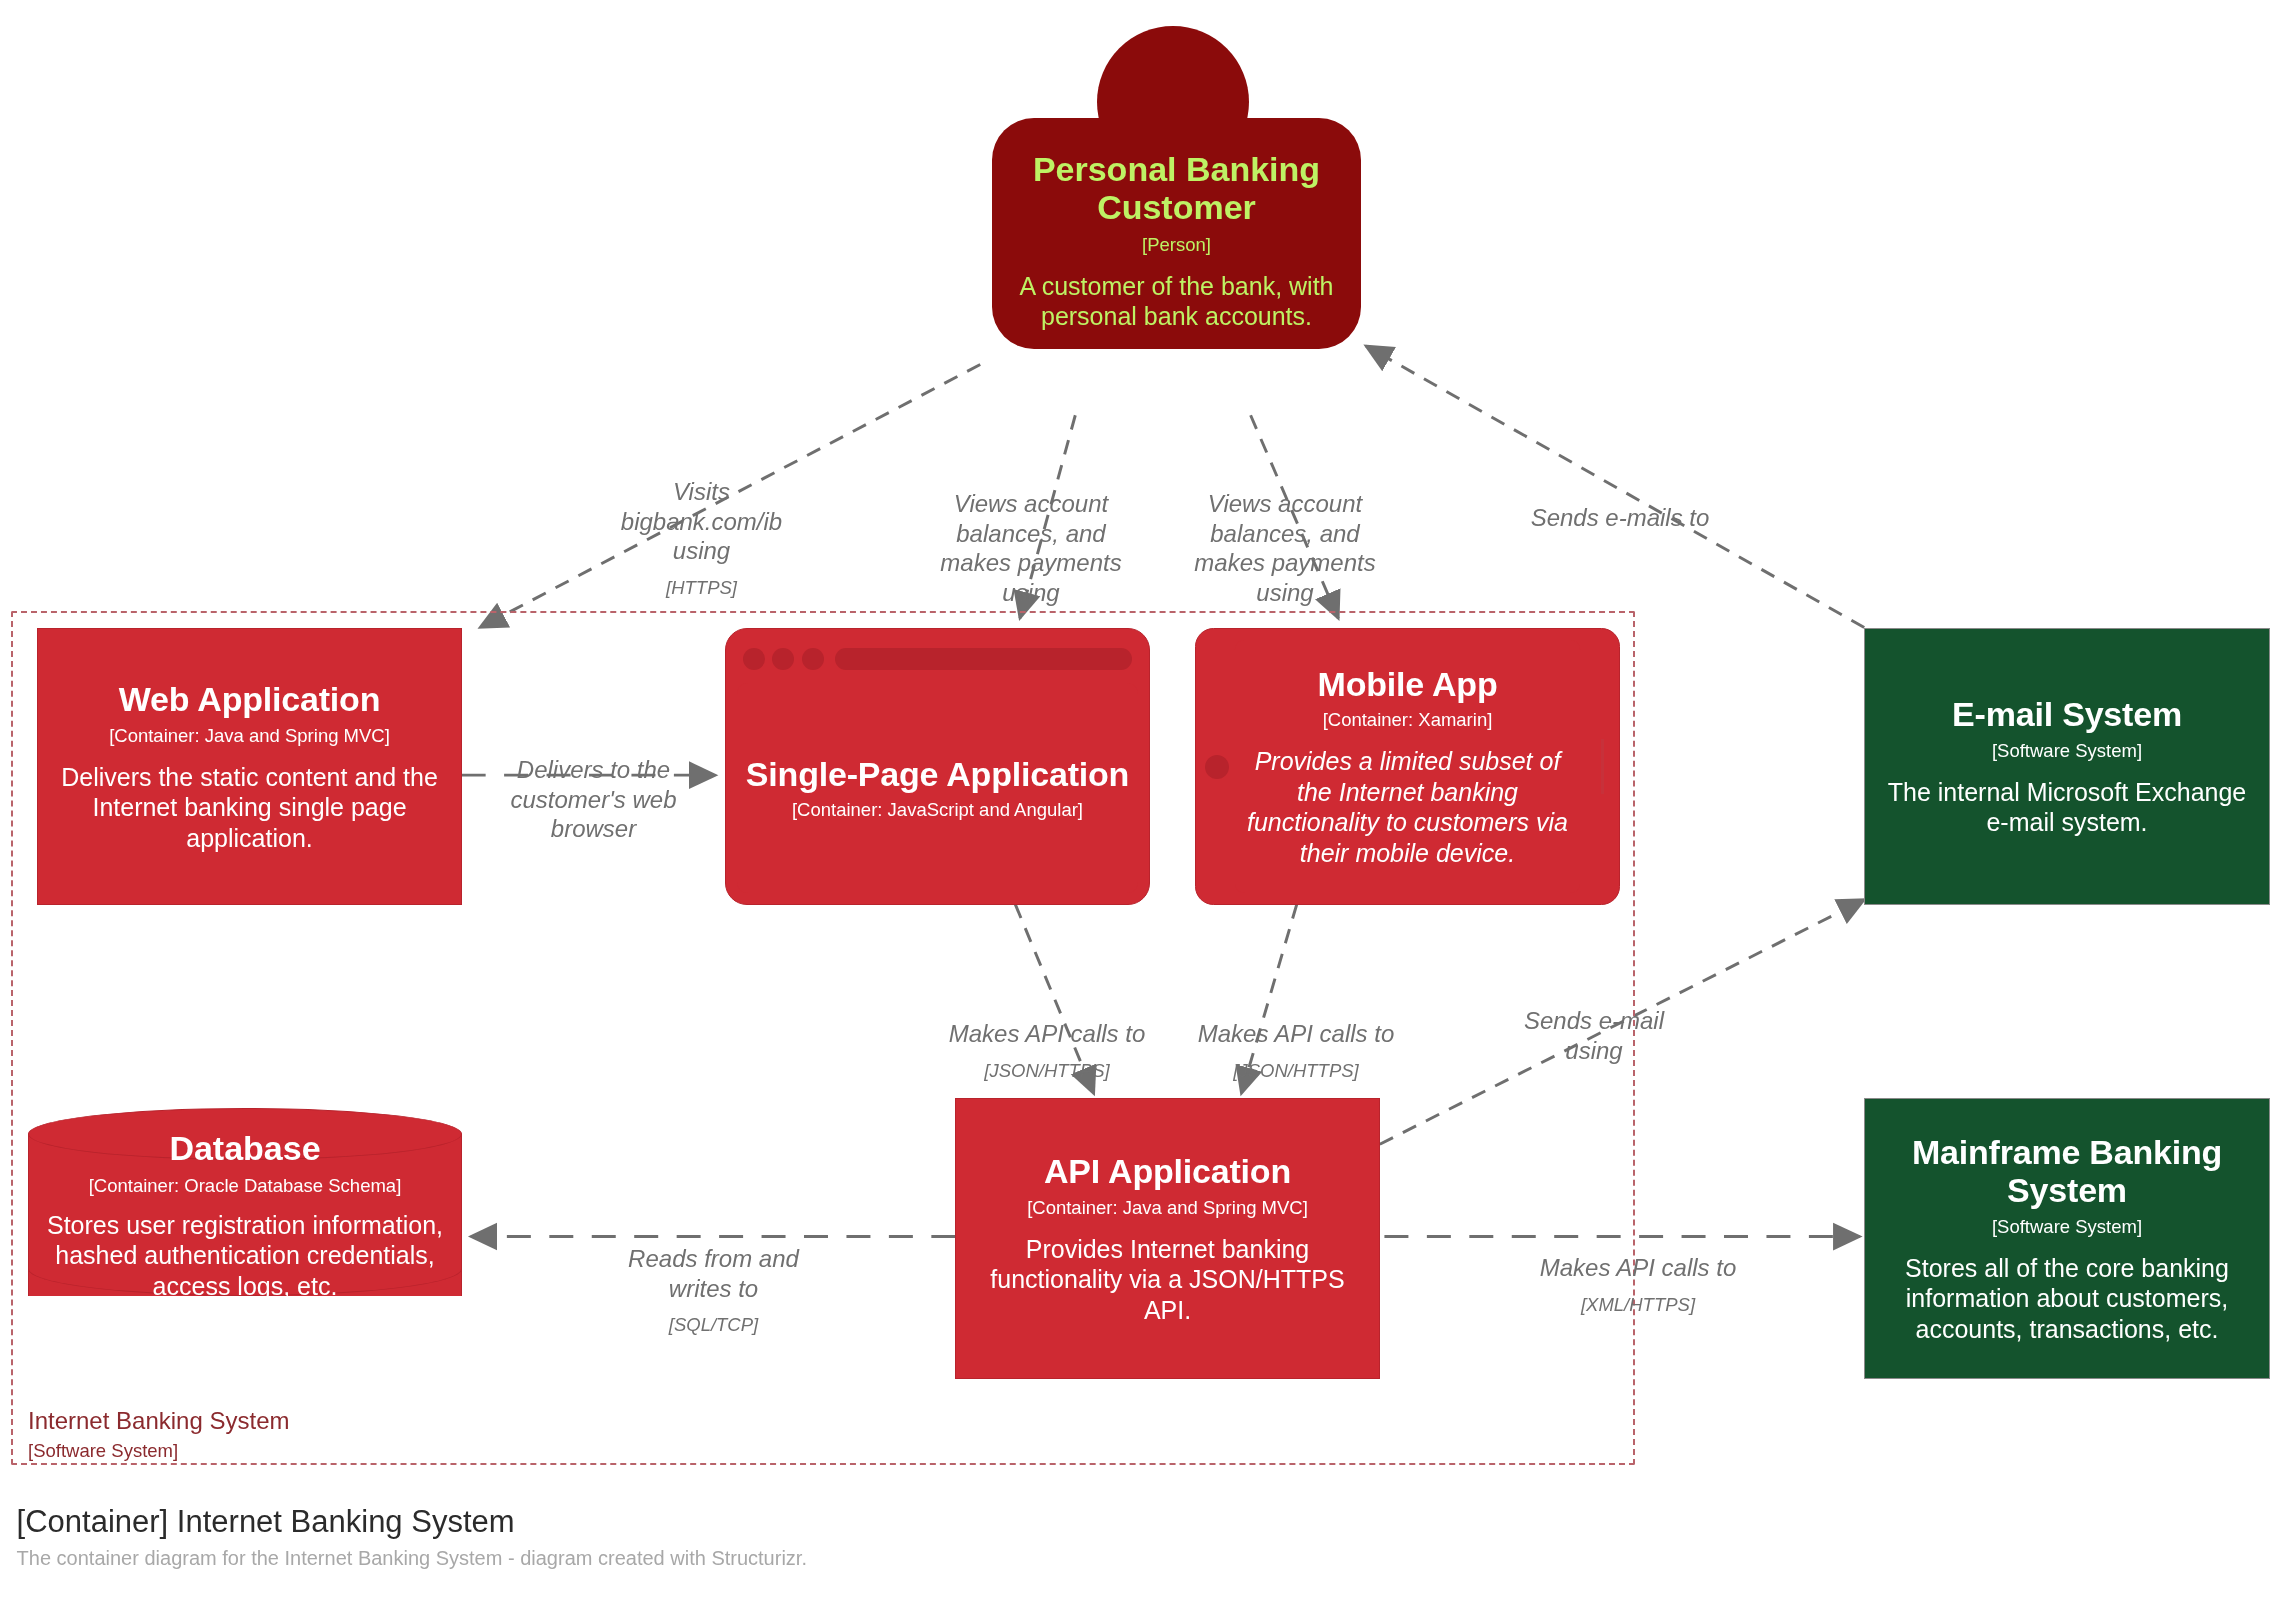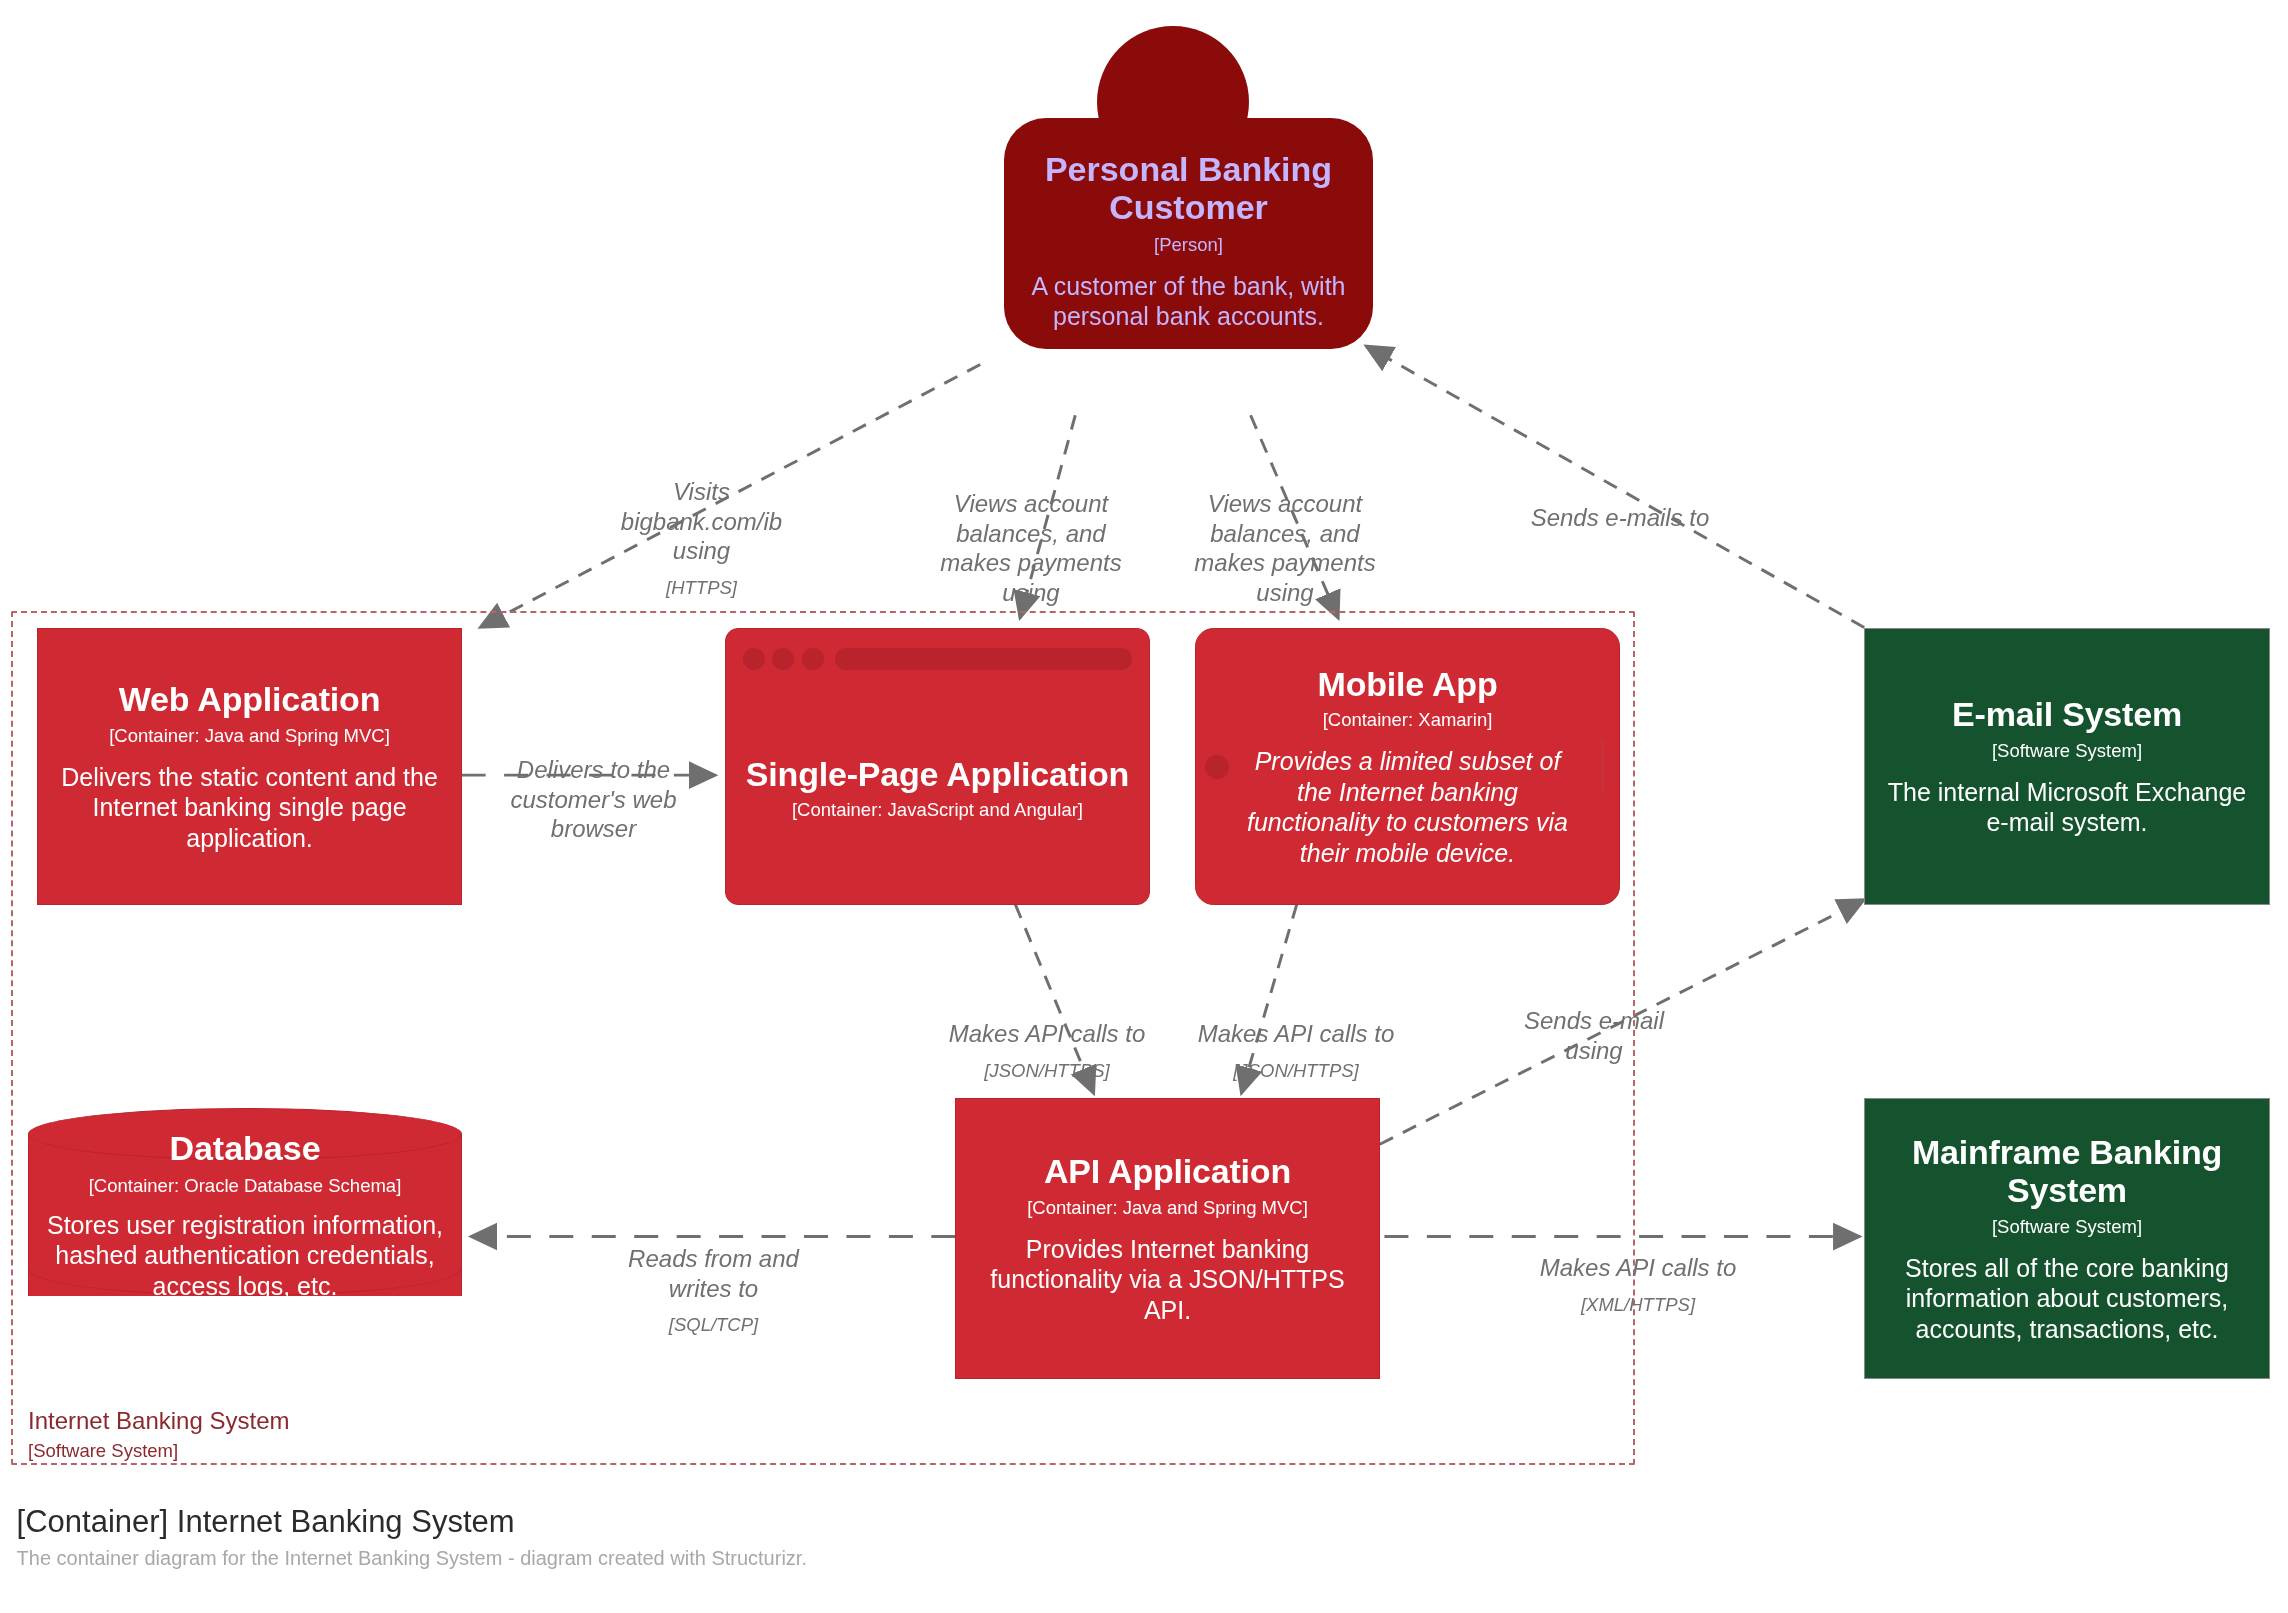--- a/index.html
+++ b/index.html
@@ -85,32 +85,32 @@
     position: absolute;
     left: 109px;
     top: 0px;
     width: 152px;
     height: 152px;
     border-radius: 50%;
     background: #8b0b0b;
   }
   #person-body {
     position: absolute;
-    left: 16px;
+    left: 4px;
     top: 92px;
     width: 369px;
     height: 231px;
     border-radius: 42px;
     background: #8b0b0b;
     display: flex;
     flex-direction: column;
     align-items: center;
     justify-content: center;
     text-align: center;
-    color: #c4b5fd;
+    color: #bef264;
     box-sizing: border-box;
     padding: 24px 18.5px 9.2px;
   }
   #person-body .n-title { font-size: 34px; font-weight: bold; line-height: 1.12; }
   #person-body .n-tech  { font-size: 18.5px; margin-top: 7.4px; }
   #person-body .n-desc  { font-size: 25px; margin-top: 14.8px; line-height: 1.22; }
 
   
   .browser-chrome { position: absolute; inset: 0; pointer-events: none; }
   .bc-dot {
@@ -300,21 +300,21 @@
       <div class="n-desc">A customer of the bank, with personal bank accounts.</div>
     </div>
   </div>
 
   <div class="node c-box" style="left:37px; top:628px; width:425px; height:277px; padding:0 16.6px;">
     <div class="n-title">Web Application</div>
     <div class="n-tech">[Container: Java and Spring MVC]</div>
     <div class="n-desc">Delivers the static content and the Internet banking single page application.</div>
   </div>
 
-  <div class="node c-box" style="left:725px; top:628px; width:425px; height:277px; border-radius:13px; padding:54px 18.5px 11px;">
+  <div class="node c-box" style="left:725px; top:628px; width:425px; height:277px; border-radius:22px; padding:54px 18.5px 11px;">
     <div class="browser-chrome">
       <div class="bc-screen"></div>
       <div class="bc-dot" style="left:16.6px;"></div>
       <div class="bc-dot" style="left:46px;"></div>
       <div class="bc-dot" style="left:76px;"></div>
       <div class="bc-bar" style="left:109px; right:16.6px;"></div>
     </div>
     <div class="n-title" style="position:relative;">Single-Page Application</div>
     <div class="n-tech" style="position:relative;">[Container: JavaScript and Angular]</div>
   </div>

